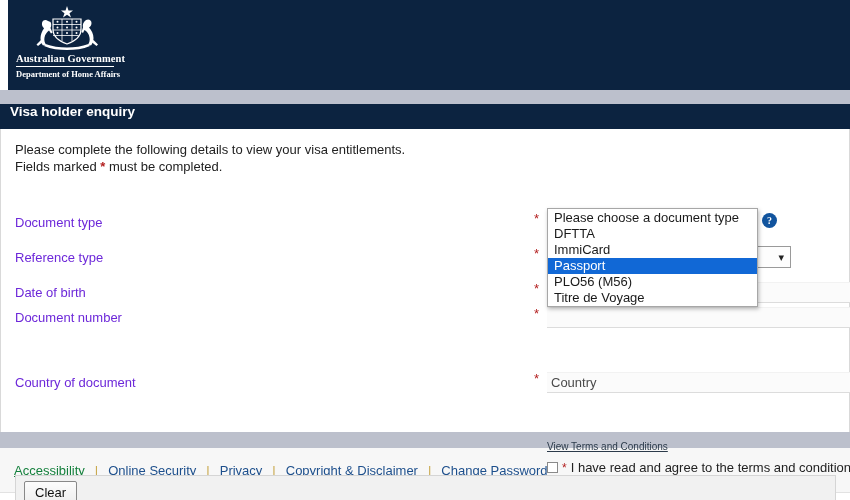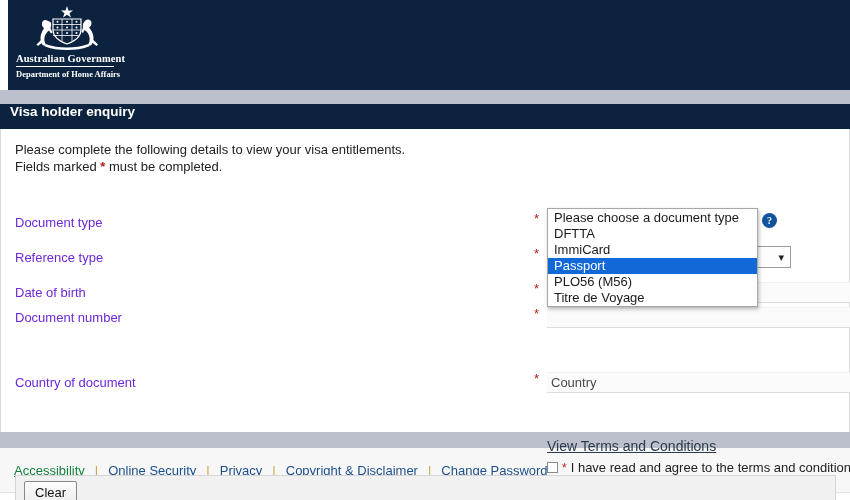--- a/index.html
+++ b/index.html
@@ -220,21 +220,21 @@
     color: #ffffff;
   }
 
   
   .terms-link-wrap {
     position: absolute;
     left: 546px;
     top: 252px;
   }
   .terms-link {
-    font-size: 14px;
+    font-size: 10px;
     color: #2b3a4a;
     text-decoration: underline;
     cursor: pointer;
   }
   .terms-check-row {
     position: absolute;
     left: 546px;
     top: 274px;
     display: flex;
     align-items: center;

